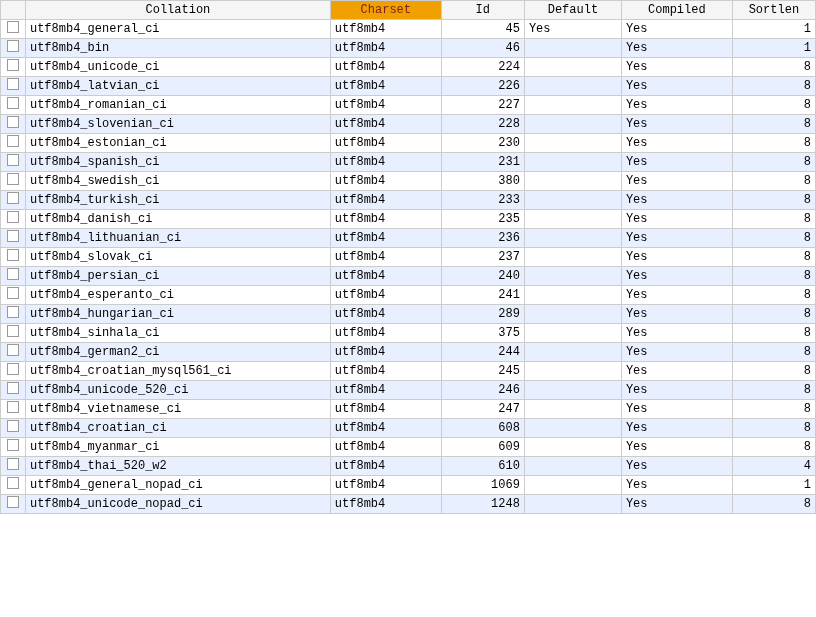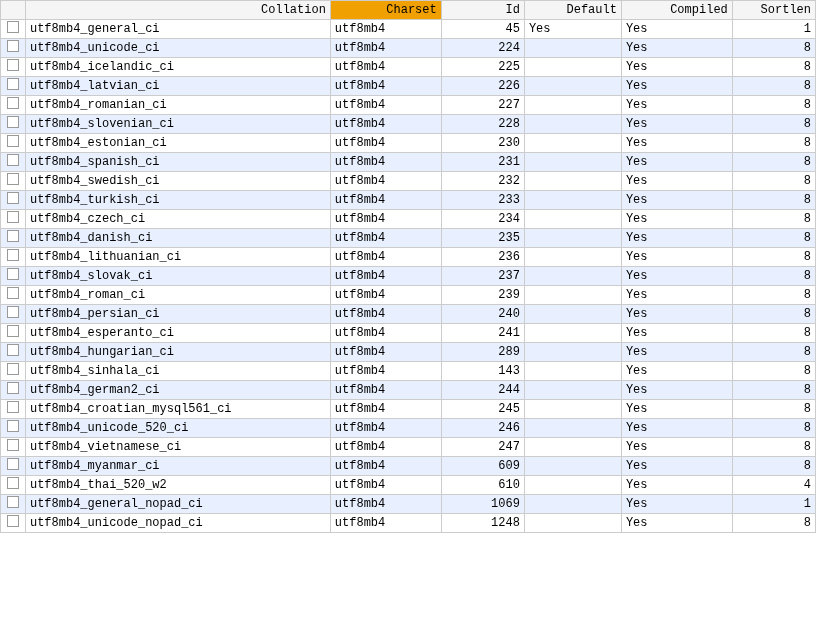--- a/index.html
+++ b/index.html
@@ -16,28 +16,28 @@
     table {
       border-collapse: collapse;
       width: 816px;
     }
     thead tr {
       background: #fff;
     }
     thead th {
       border: 1px solid #ccc;
       padding: 2px 4px;
-      text-align: right;
+      text-align: center;
       font-weight: normal;
       white-space: nowrap;
       background: #f5f5f5;
     }
     thead th.highlighted {
       background: #f0a000;
-      color: #000000;
+      color: #7f1d1d;
     }
     tbody tr:nth-child(odd) {
       background: #ffffff;
     }
     tbody tr:nth-child(even) {
       background: #e8f0ff;
     }
     tbody td {
       border: 1px solid #ccc;
       padding: 2px 4px;
@@ -88,38 +88,38 @@
         <td class="checkbox-cell"><span class="checkbox"></span></td>
         <td>utf8mb4_general_ci</td>
         <td>utf8mb4</td>
         <td class="num">45</td>
         <td>Yes</td>
         <td>Yes</td>
         <td class="num">1</td>
       </tr>
       <tr>
         <td class="checkbox-cell"><span class="checkbox"></span></td>
+        <td>utf8mb4_bin</td>
+        <td>utf8mb4</td>
+        <td class="num">46</td>
+        <td></td>
+        <td>Yes</td>
+        <td class="num">1</td>
+      </tr>
+      <tr>
+        <td class="checkbox-cell"><span class="checkbox"></span></td>
         <td>utf8mb4_unicode_ci</td>
         <td>utf8mb4</td>
         <td class="num">224</td>
         <td></td>
         <td>Yes</td>
         <td class="num">8</td>
       </tr>
       <tr>
         <td class="checkbox-cell"><span class="checkbox"></span></td>
-        <td>utf8mb4_icelandic_ci</td>
-        <td>utf8mb4</td>
-        <td class="num">225</td>
-        <td></td>
-        <td>Yes</td>
-        <td class="num">8</td>
-      </tr>
-      <tr>
-        <td class="checkbox-cell"><span class="checkbox"></span></td>
         <td>utf8mb4_latvian_ci</td>
         <td>utf8mb4</td>
         <td class="num">226</td>
         <td></td>
         <td>Yes</td>
         <td class="num">8</td>
       </tr>
       <tr>
         <td class="checkbox-cell"><span class="checkbox"></span></td>
         <td>utf8mb4_romanian_ci</td>
@@ -153,45 +153,36 @@
         <td>utf8mb4</td>
         <td class="num">231</td>
         <td></td>
         <td>Yes</td>
         <td class="num">8</td>
       </tr>
       <tr>
         <td class="checkbox-cell"><span class="checkbox"></span></td>
         <td>utf8mb4_swedish_ci</td>
         <td>utf8mb4</td>
-        <td class="num">232</td>
+        <td class="num">380</td>
         <td></td>
         <td>Yes</td>
         <td class="num">8</td>
       </tr>
       <tr>
         <td class="checkbox-cell"><span class="checkbox"></span></td>
         <td>utf8mb4_turkish_ci</td>
         <td>utf8mb4</td>
         <td class="num">233</td>
         <td></td>
         <td>Yes</td>
         <td class="num">8</td>
       </tr>
       <tr>
         <td class="checkbox-cell"><span class="checkbox"></span></td>
-        <td>utf8mb4_czech_ci</td>
-        <td>utf8mb4</td>
-        <td class="num">234</td>
-        <td></td>
-        <td>Yes</td>
-        <td class="num">8</td>
-      </tr>
-      <tr>
-        <td class="checkbox-cell"><span class="checkbox"></span></td>
         <td>utf8mb4_danish_ci</td>
         <td>utf8mb4</td>
         <td class="num">235</td>
         <td></td>
         <td>Yes</td>
         <td class="num">8</td>
       </tr>
       <tr>
         <td class="checkbox-cell"><span class="checkbox"></span></td>
         <td>utf8mb4_lithuanian_ci</td>
@@ -205,29 +196,20 @@
         <td class="checkbox-cell"><span class="checkbox"></span></td>
         <td>utf8mb4_slovak_ci</td>
         <td>utf8mb4</td>
         <td class="num">237</td>
         <td></td>
         <td>Yes</td>
         <td class="num">8</td>
       </tr>
       <tr>
         <td class="checkbox-cell"><span class="checkbox"></span></td>
-        <td>utf8mb4_roman_ci</td>
-        <td>utf8mb4</td>
-        <td class="num">239</td>
-        <td></td>
-        <td>Yes</td>
-        <td class="num">8</td>
-      </tr>
-      <tr>
-        <td class="checkbox-cell"><span class="checkbox"></span></td>
         <td>utf8mb4_persian_ci</td>
         <td>utf8mb4</td>
         <td class="num">240</td>
         <td></td>
         <td>Yes</td>
         <td class="num">8</td>
       </tr>
       <tr>
         <td class="checkbox-cell"><span class="checkbox"></span></td>
         <td>utf8mb4_esperanto_ci</td>
@@ -243,21 +225,21 @@
         <td>utf8mb4</td>
         <td class="num">289</td>
         <td></td>
         <td>Yes</td>
         <td class="num">8</td>
       </tr>
       <tr>
         <td class="checkbox-cell"><span class="checkbox"></span></td>
         <td>utf8mb4_sinhala_ci</td>
         <td>utf8mb4</td>
-        <td class="num">143</td>
+        <td class="num">375</td>
         <td></td>
         <td>Yes</td>
         <td class="num">8</td>
       </tr>
       <tr>
         <td class="checkbox-cell"><span class="checkbox"></span></td>
         <td>utf8mb4_german2_ci</td>
         <td>utf8mb4</td>
         <td class="num">244</td>
         <td></td>
@@ -280,20 +262,29 @@
         <td class="num">246</td>
         <td></td>
         <td>Yes</td>
         <td class="num">8</td>
       </tr>
       <tr>
         <td class="checkbox-cell"><span class="checkbox"></span></td>
         <td>utf8mb4_vietnamese_ci</td>
         <td>utf8mb4</td>
         <td class="num">247</td>
+        <td></td>
+        <td>Yes</td>
+        <td class="num">8</td>
+      </tr>
+      <tr>
+        <td class="checkbox-cell"><span class="checkbox"></span></td>
+        <td>utf8mb4_croatian_ci</td>
+        <td>utf8mb4</td>
+        <td class="num">608</td>
         <td></td>
         <td>Yes</td>
         <td class="num">8</td>
       </tr>
       <tr>
         <td class="checkbox-cell"><span class="checkbox"></span></td>
         <td>utf8mb4_myanmar_ci</td>
         <td>utf8mb4</td>
         <td class="num">609</td>
         <td></td>

